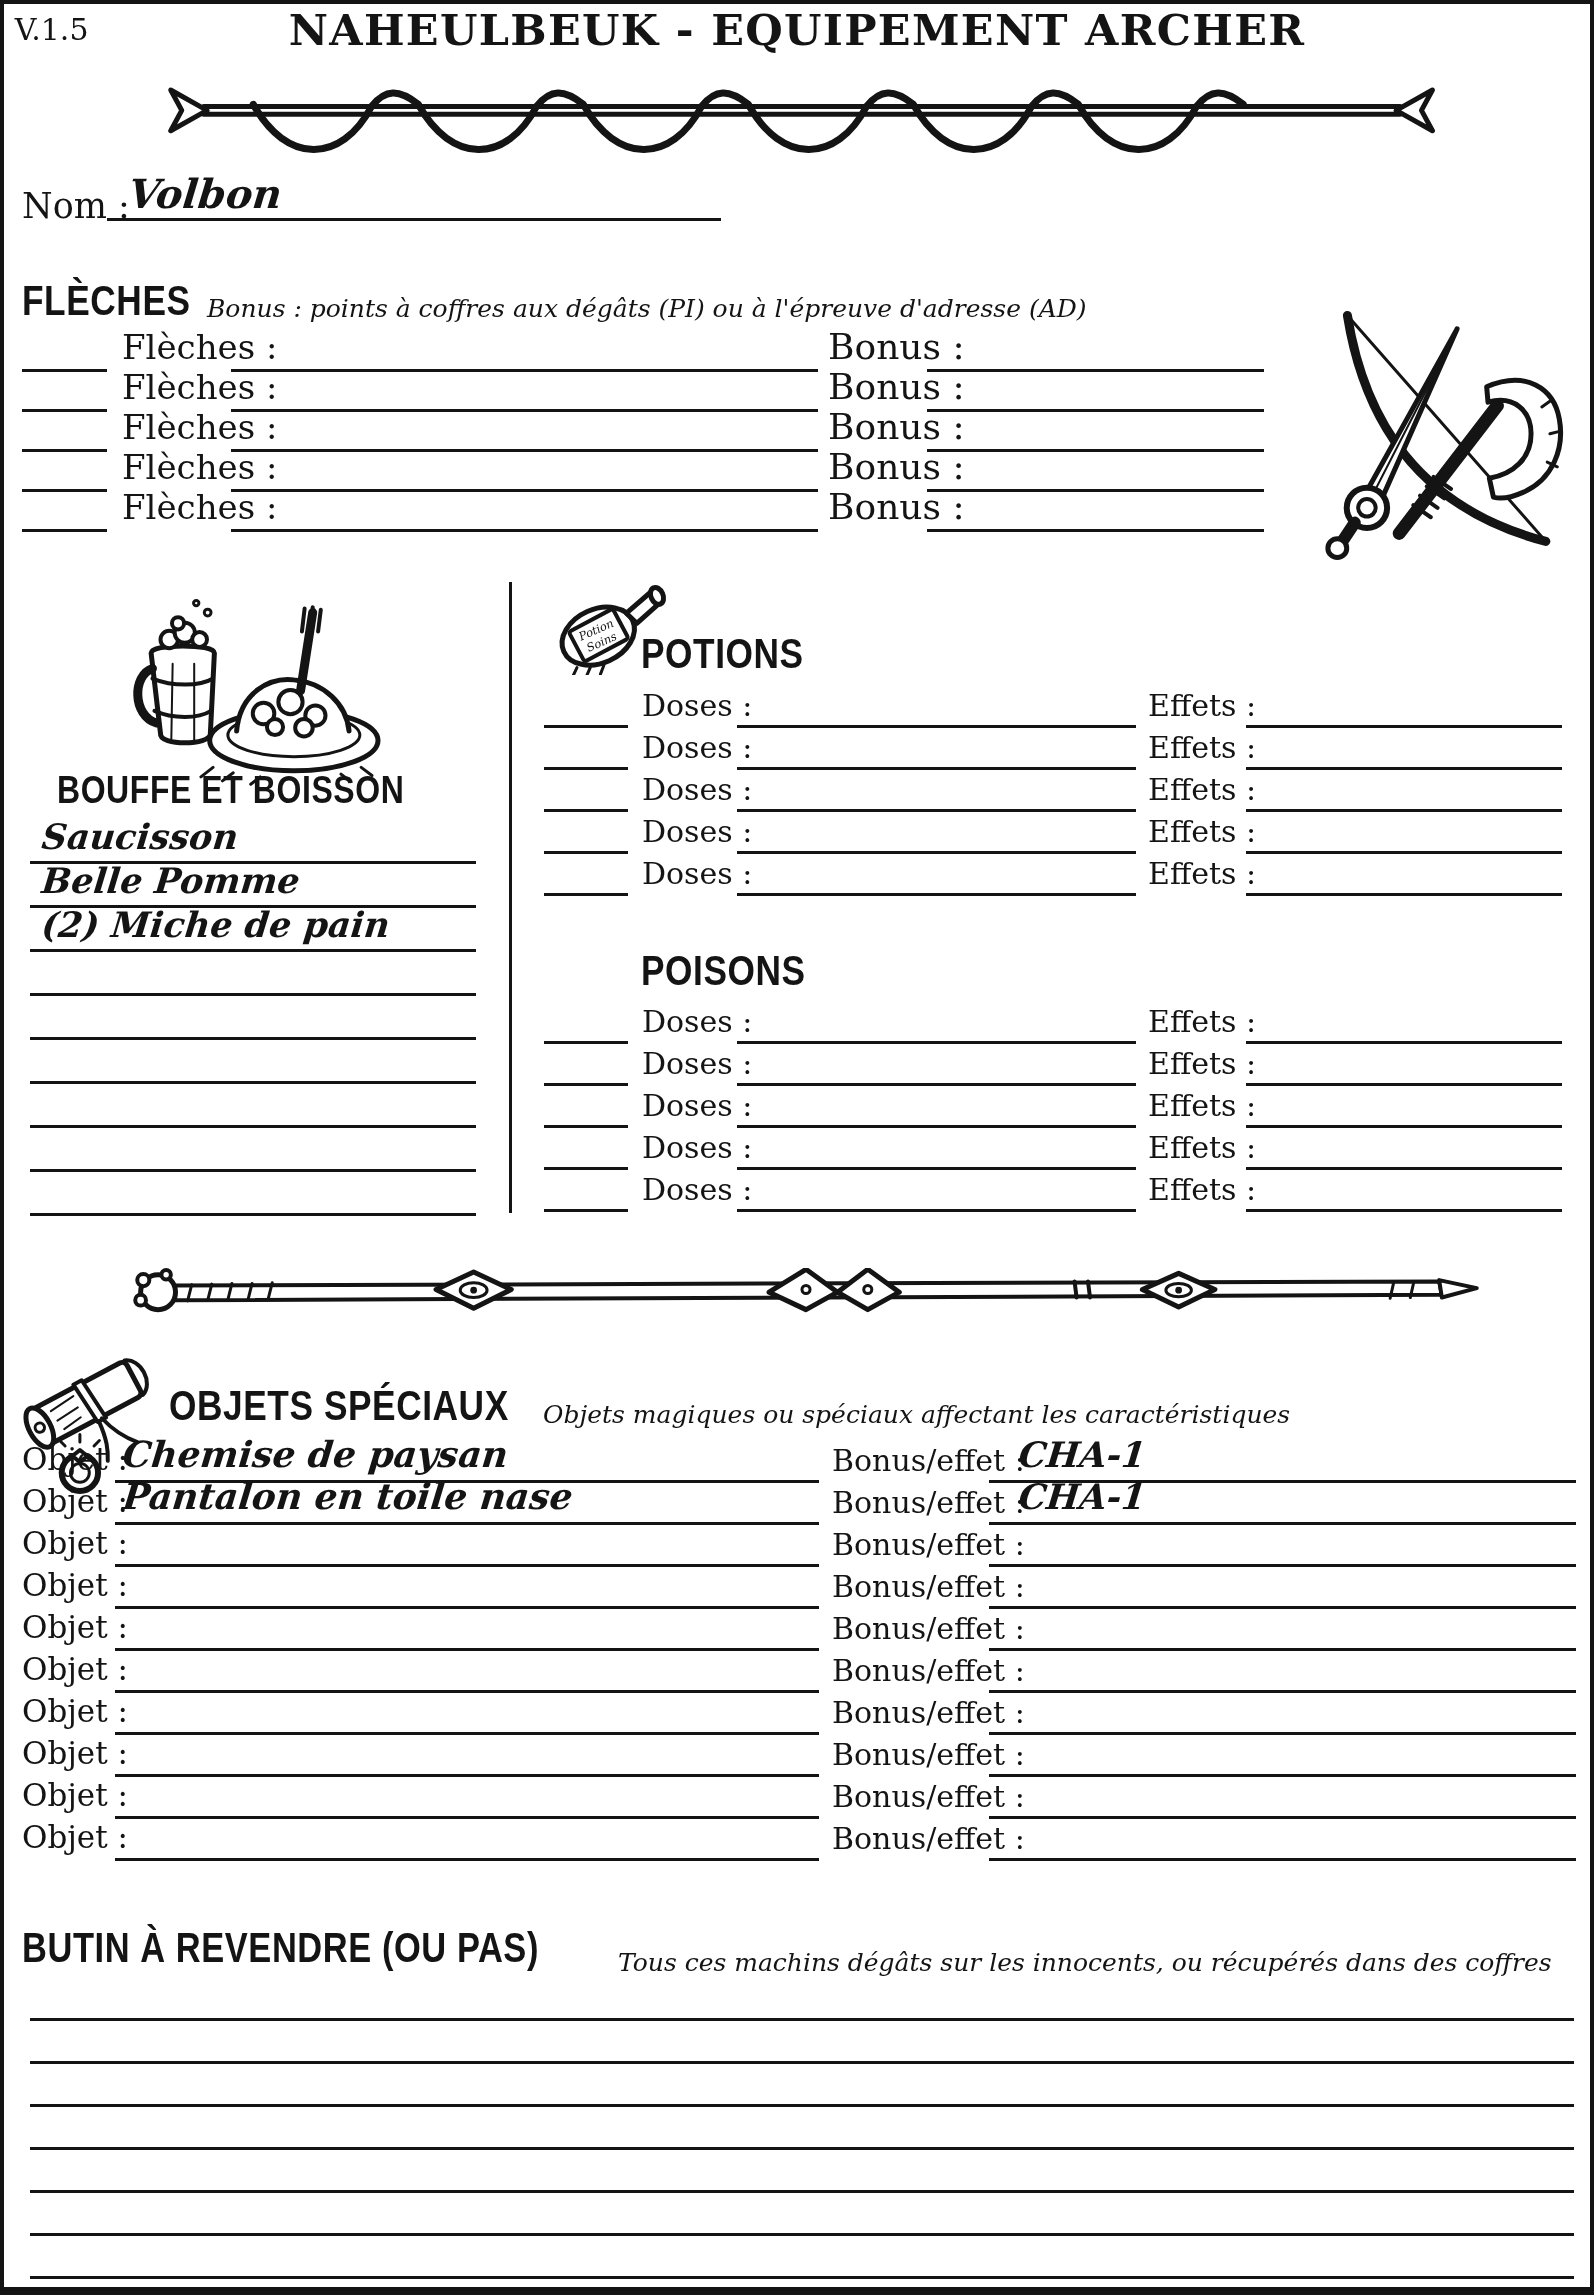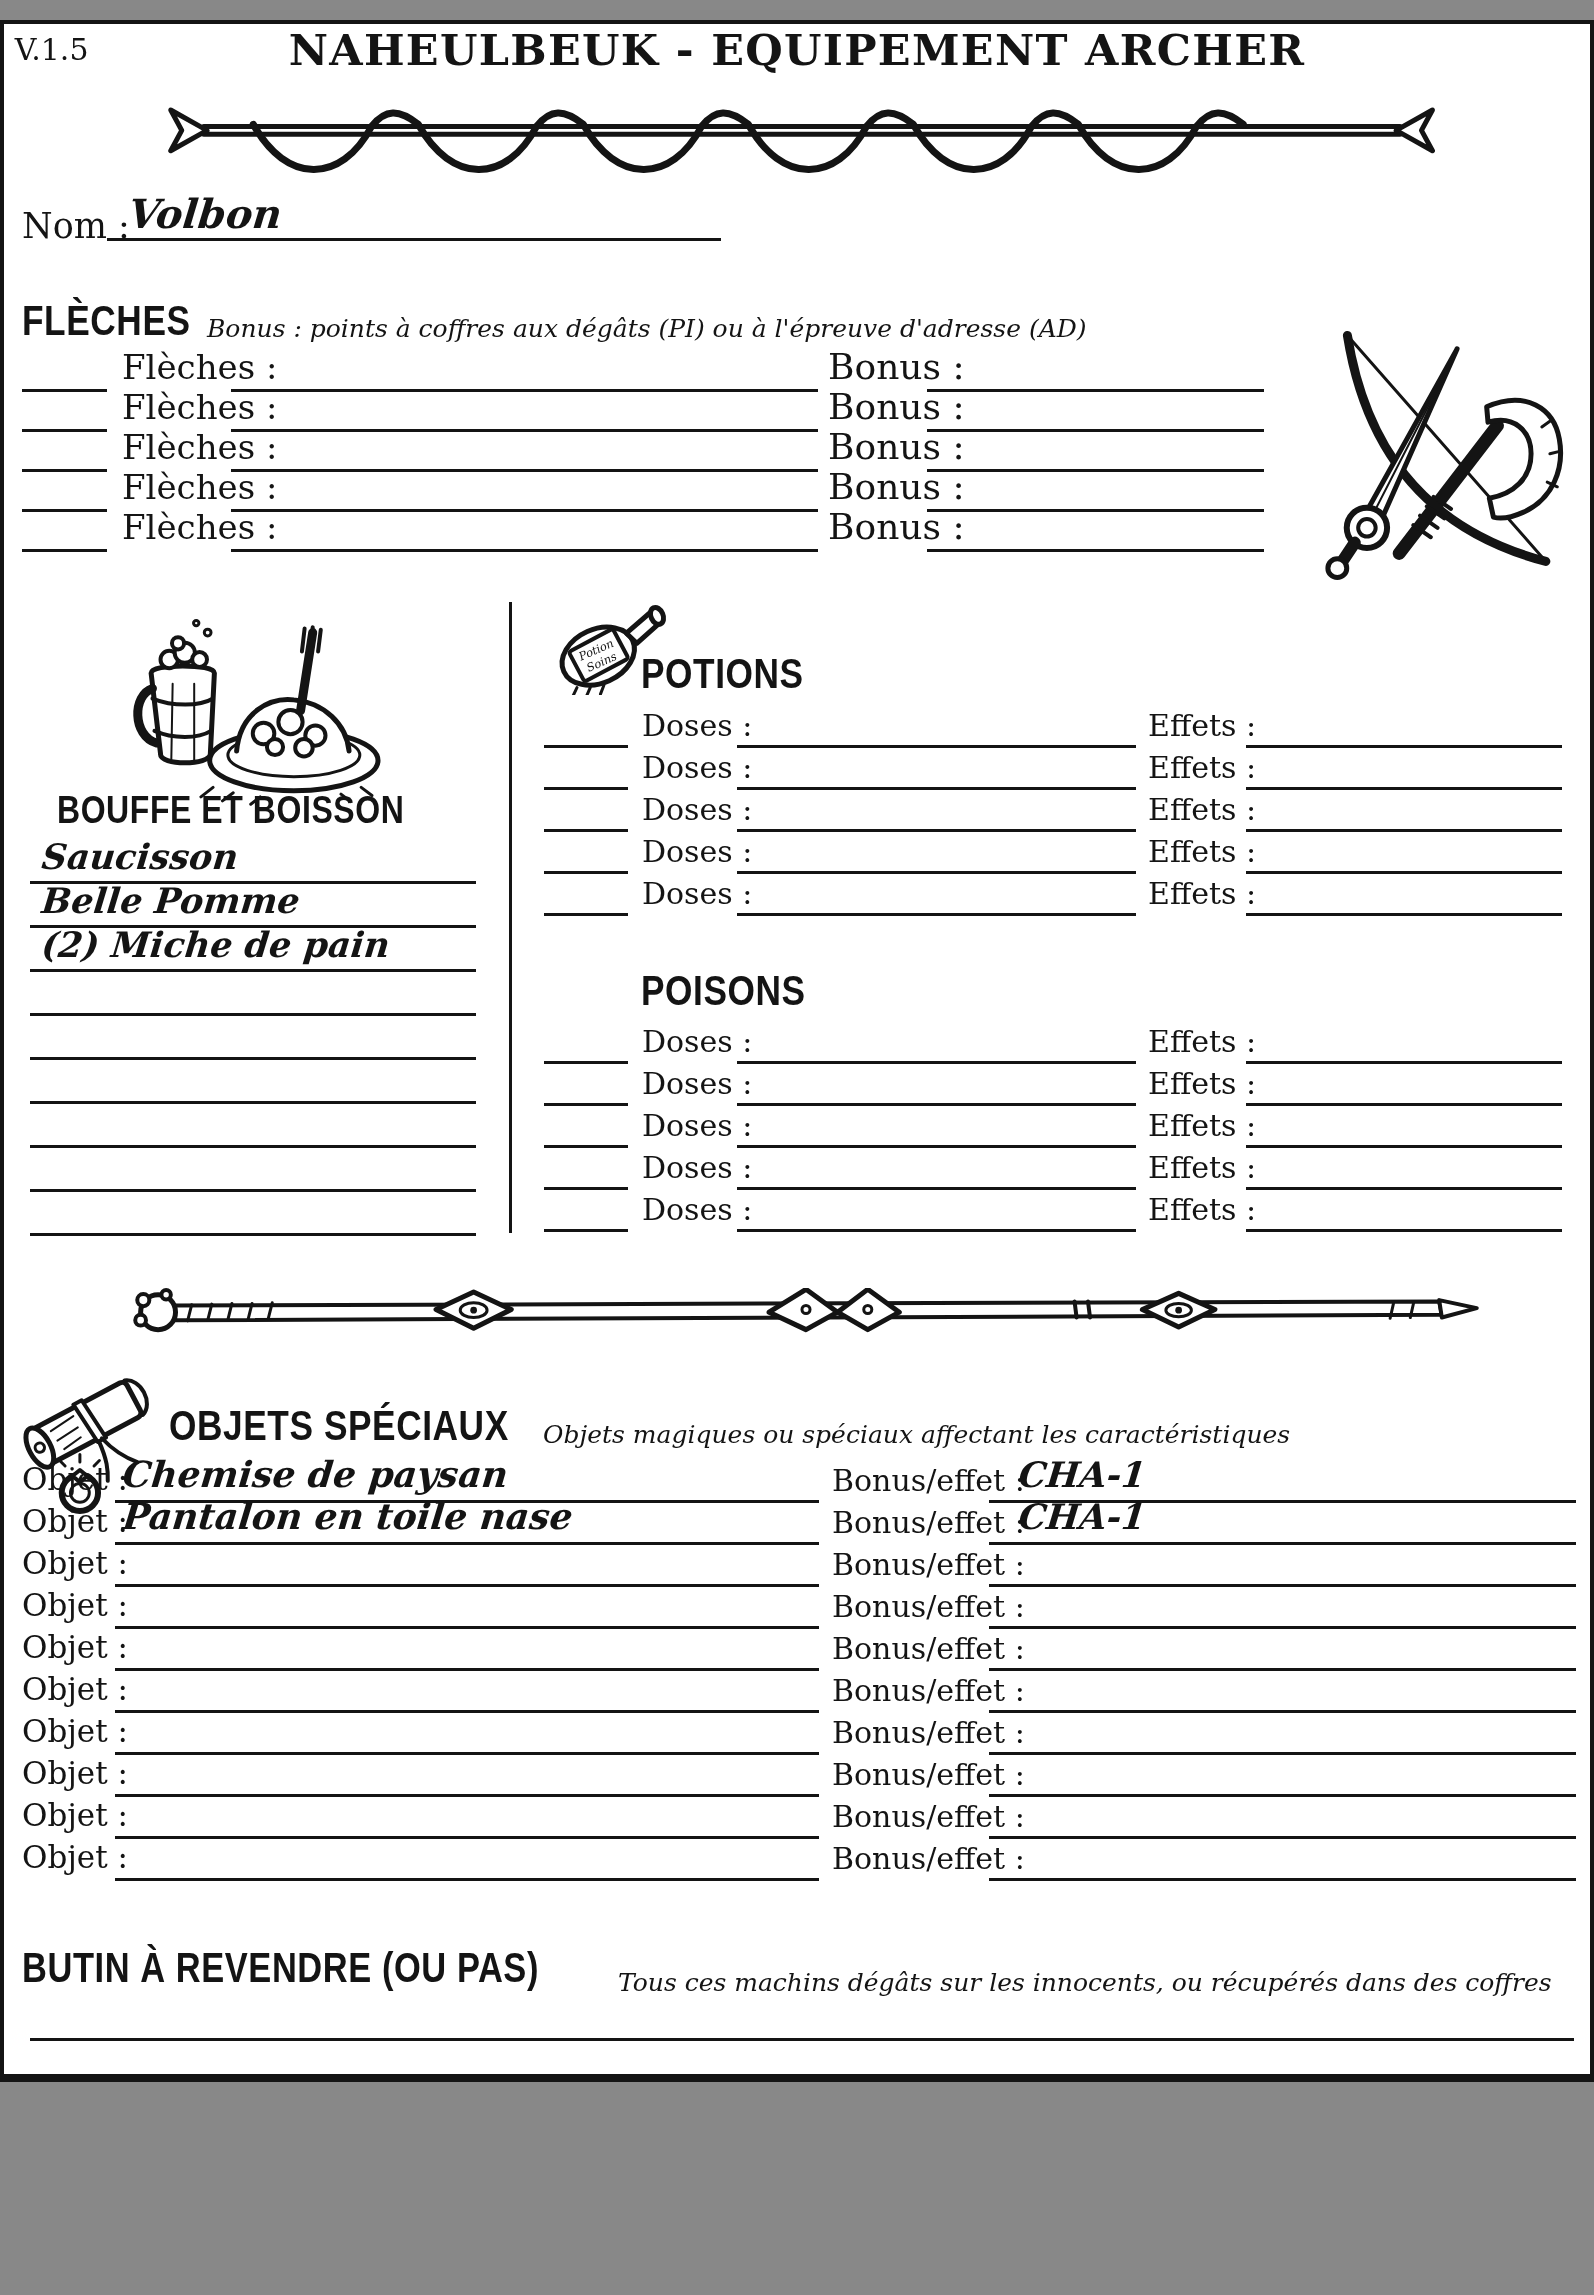--- a/index.html
+++ b/index.html
@@ -1,18 +1,18 @@
 <!DOCTYPE html>
 <html style="font-size:10.8px"><head>
 <meta charset="utf-8">
 <style>
   html,body{margin:0;padding:0;background:#888;}
-  .sheet{position:relative;width:1594px;height:2062px;background:#fff;
+  .sheet{position:relative;width:1594px;height:2295px;background:#fff;
          border:4px solid #141414;border-bottom-width:8.8px;box-sizing:border-box;
-         font-family:"DejaVu Serif",serif;color:#141414;overflow:hidden;margin-top:20px;}
+         font-family:"DejaVu Serif",serif;color:#141414;overflow:hidden;}
   .ln{position:absolute;background:#141414;height:3.4px;}
   .hdr{position:absolute;font-family:"Liberation Sans",sans-serif;font-weight:800;
        transform:scaleX(.82);transform-origin:left bottom;white-space:nowrap;letter-spacing:0.7px;}
   .lab{position:absolute;font-family:"DejaVu Serif",serif;white-space:nowrap;}
   .sub{position:absolute;font-style:italic;white-space:nowrap;}
   .hand{font-style:italic;font-weight:700;transform:skewX(-6deg);white-space:nowrap;}
   svg{position:absolute;stroke-linecap:round;stroke-linejoin:round;}
   svg *{vector-effect:non-scaling-stroke;}
 
   .rows{position:absolute;}

